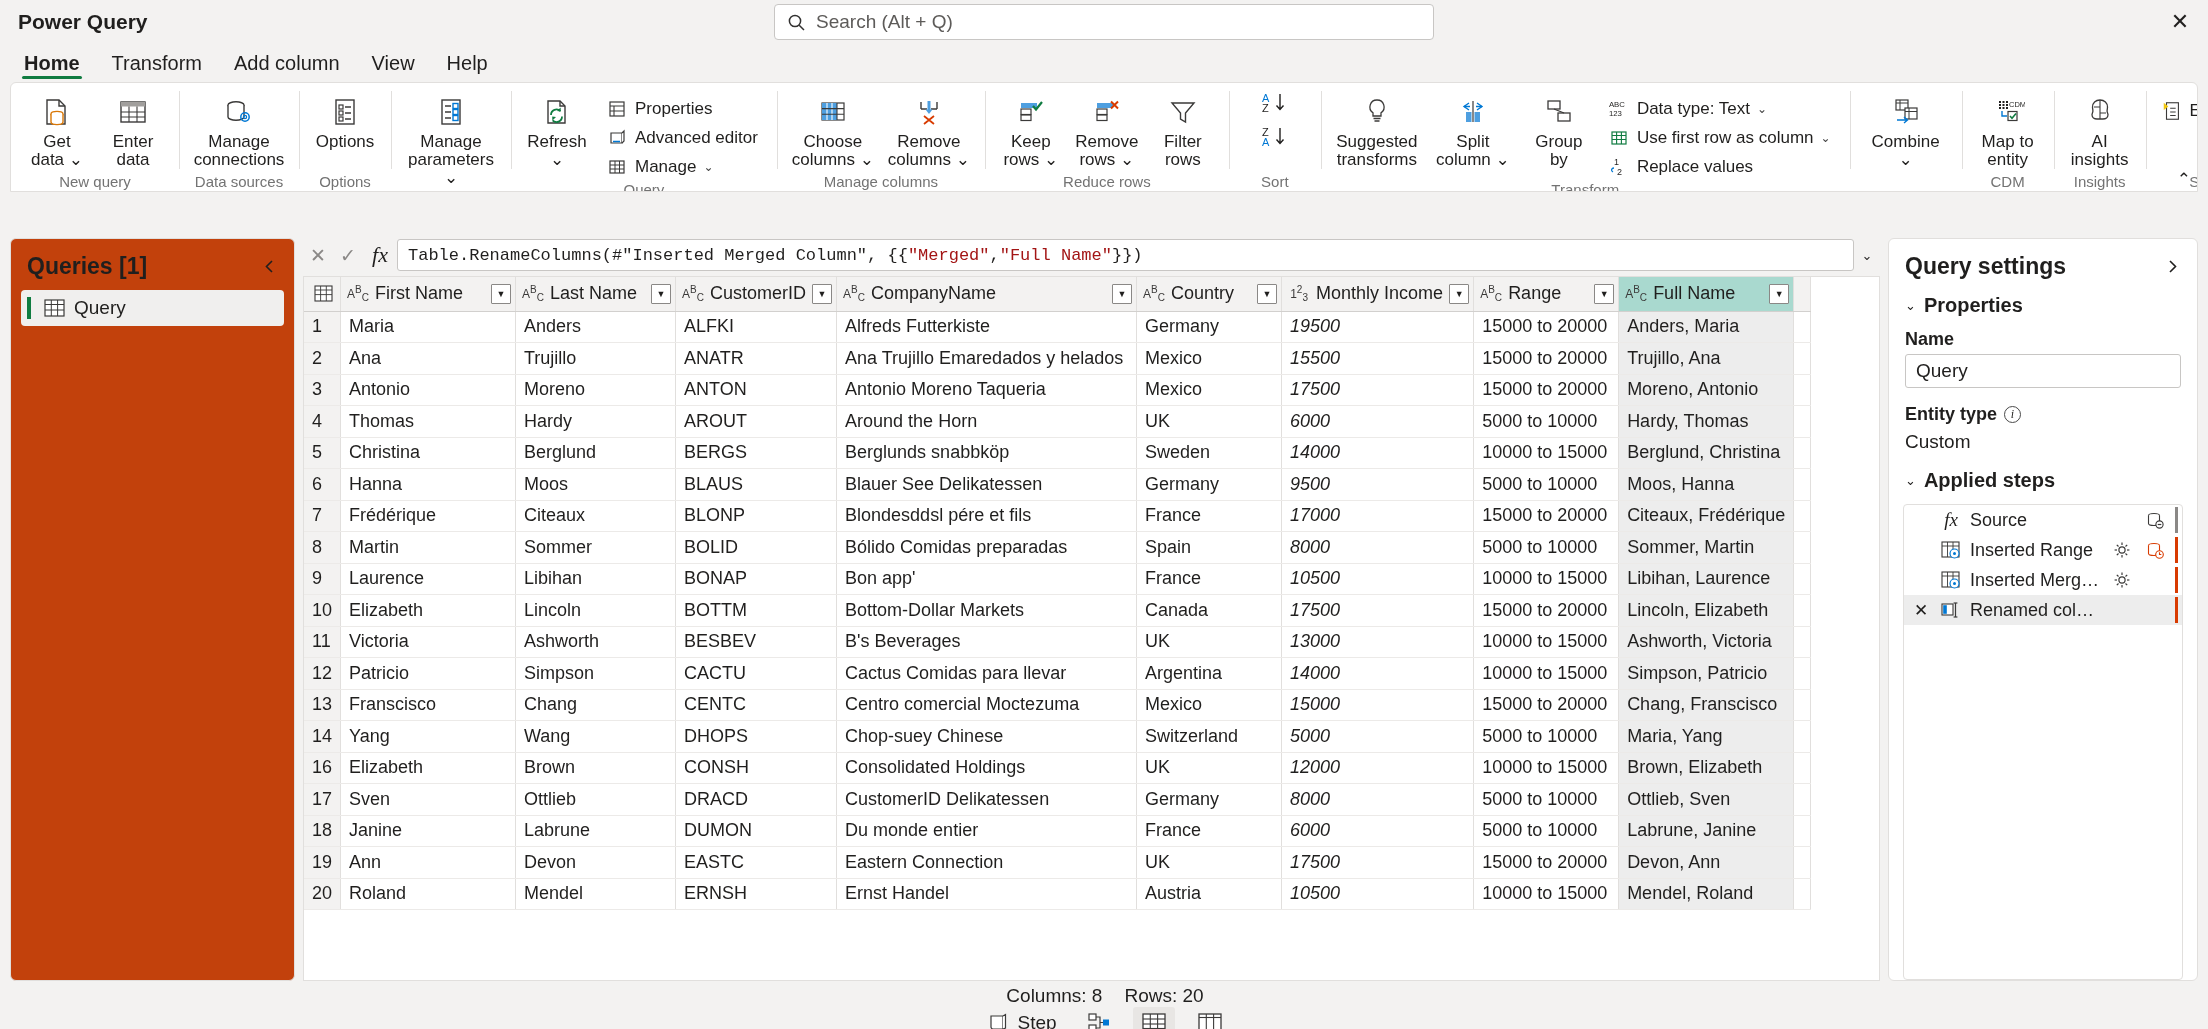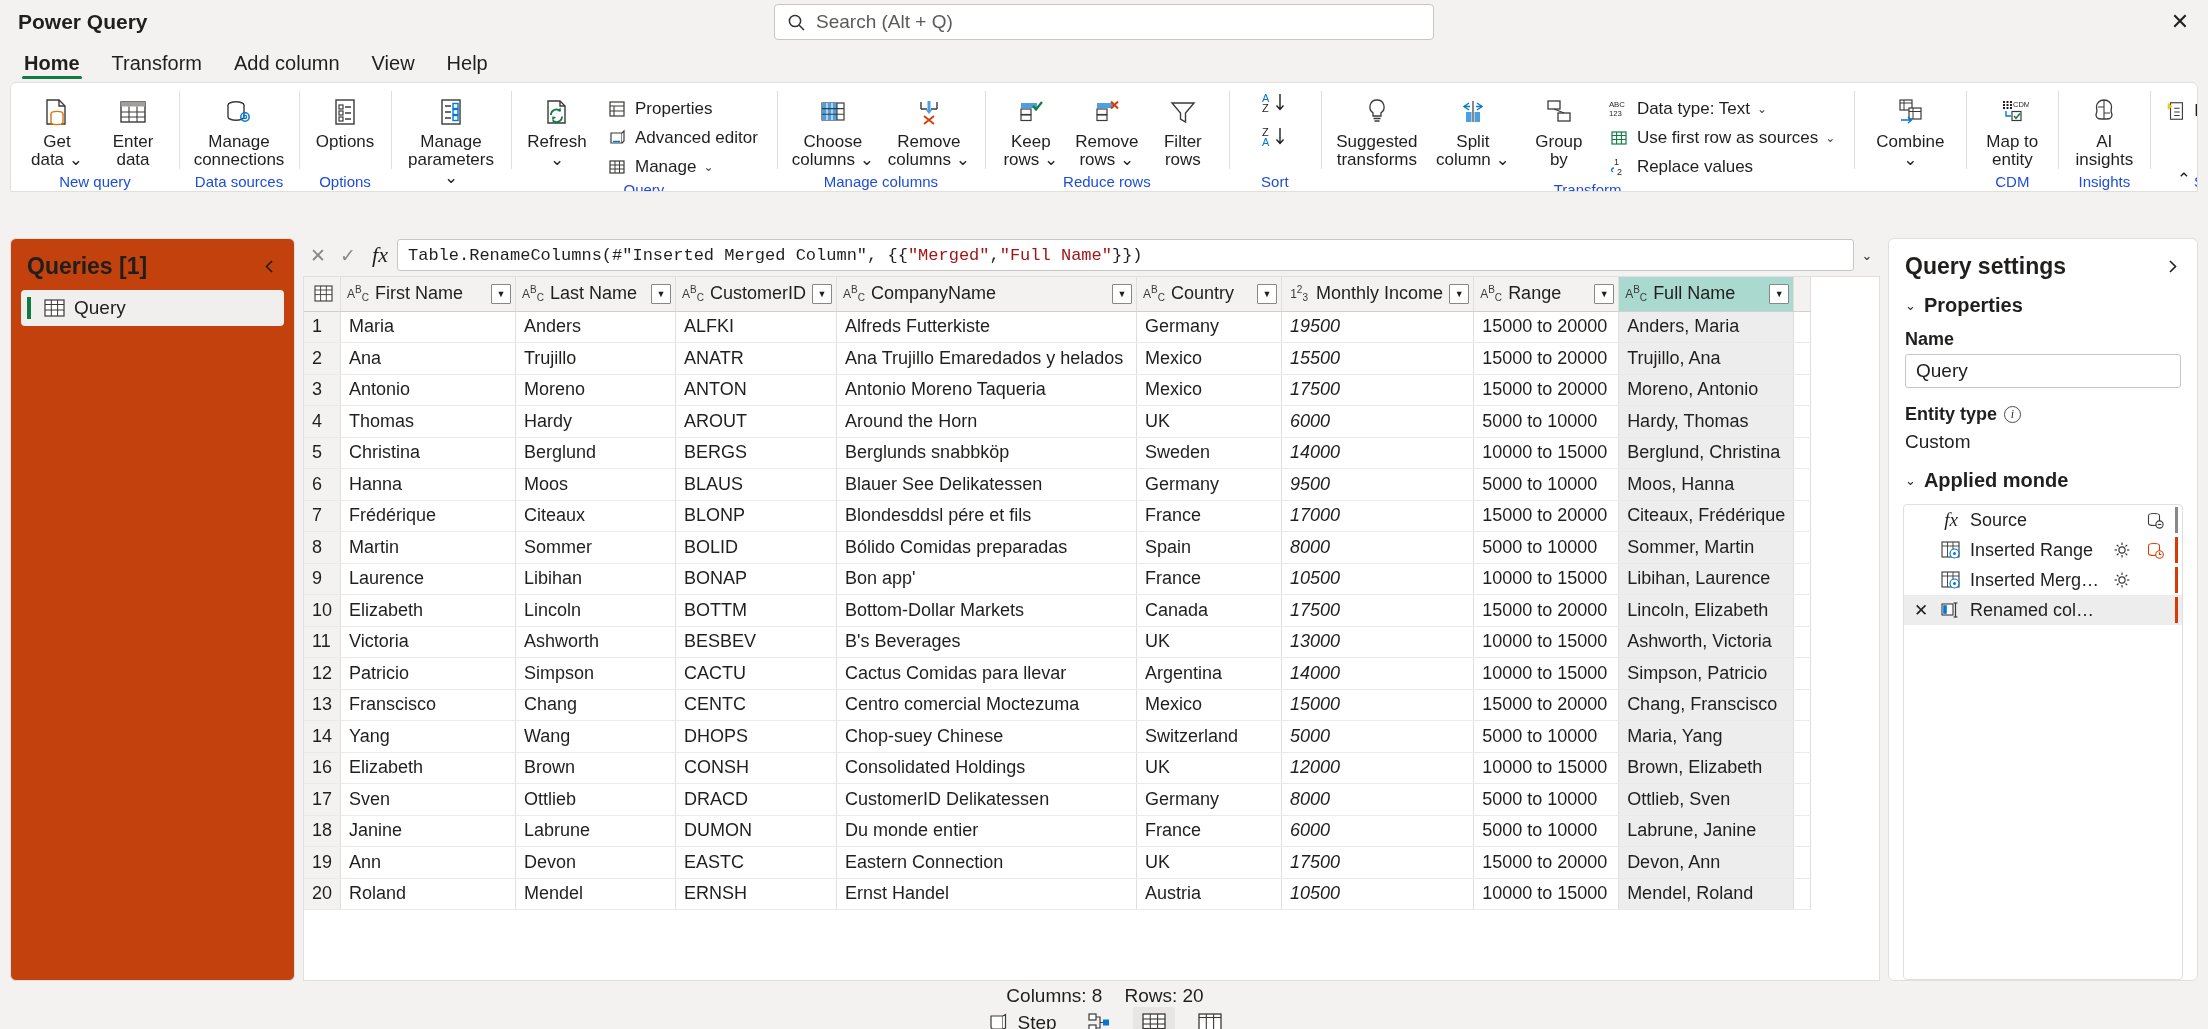--- a/index.html
+++ b/index.html
@@ -48,21 +48,21 @@
     margin: 0 10px; height: 110px; background: #fff;
     border: 1px solid #e1dfdd; border-radius: 6px 6px 0 0;
     display: flex; align-items: stretch; position: relative; overflow: hidden;
   }
   .rgroup { display: flex; flex-direction: column; position: relative; padding: 0 2px; }
   .rgroup + .rgroup::before {
     content: ""; position: absolute; left: 0; top: 8px; bottom: 22px; width: 1px; background: #e1dfdd;
   }
   .rg-items { flex: 1; display: flex; align-items: flex-start; padding: 6px 6px 0; gap: 0; }
   .rg-label {
-    height: 20px; font-size: 15px; color: #1d4ed8;
+    height: 20px; font-size: 15px; color: #737373;
     display: flex; align-items: center; justify-content: center;
   }
   .bigbtn {
     width: 76px; display: flex; flex-direction: column; align-items: center;
     padding: 4px 2px 0; cursor: pointer; border-radius: 3px;
   }
   .bigbtn.w96 { width: 96px; }
   .bigbtn.w104 { width: 104px; }
   .bigbtn .ico { height: 38px; display: flex; align-items: center; justify-content: center; }
   .bigbtn .lbl {
@@ -517,21 +517,21 @@
         <div class="smbtn">
           <span class="ico">
             <svg width="20" height="20" viewBox="0 0 20 20">
                 <rect x="3" y="4" width="14" height="12" fill="#fff" stroke="#107c41" stroke-width="1.2"></rect>
                 <line x1="3" y1="7.5" x2="17" y2="7.5" stroke="#107c41" stroke-width="1.1"></line>
                 <line x1="3" y1="11.5" x2="17" y2="11.5" stroke="#107c41" stroke-width="1.1"></line>
                 <line x1="7.6" y1="4" x2="7.6" y2="16" stroke="#107c41" stroke-width="1.1"></line>
                 <line x1="12.4" y1="4" x2="12.4" y2="16" stroke="#107c41" stroke-width="1.1"></line>
               </svg>
           </span>
-          <span>Use first row as sources</span>
+          <span>Use first row as column</span>
           <span class="chev">⌄</span>
         </div>
         <div class="smbtn">
           <span class="ico">
             <svg width="22" height="22" viewBox="0 0 22 22">
                 <text x="6" y="9" font-size="9" fill="#201f1e" font-family="Liberation Sans, sans-serif">1</text>
                 <text x="9" y="19" font-size="9" fill="#201f1e" font-family="Liberation Sans, sans-serif">2</text>
                 <path d="M6 12c-2.5 0-3.5 2.5-1 4" fill="none" stroke="#0078d4" stroke-width="1.3"></path>
               </svg>
           </span>
@@ -995,21 +995,21 @@
     <div class="qs-input">
       <span>Query</span>
     </div>
     <div class="qs-lbl" style="padding-top:16px;">
       <span>Entity type</span>
       <span class="info-i">i</span>
     </div>
     <div class="qs-val">Custom</div>
     <div class="qs-section">
       <span class="c">⌄</span>
-      <span>Applied monde</span>
+      <span>Applied steps</span>
     </div>
     <div class="steps">
       <div class="step">
         <span class="xbtn"></span>
         <span class="sico">
             <span style="font-family:'Liberation Serif',serif;font-style:italic;font-size:19px;">fx</span>
           </span>
         <span class="sname">Source</span>
         <span class="gear"></span>
         <span class="dbico">

